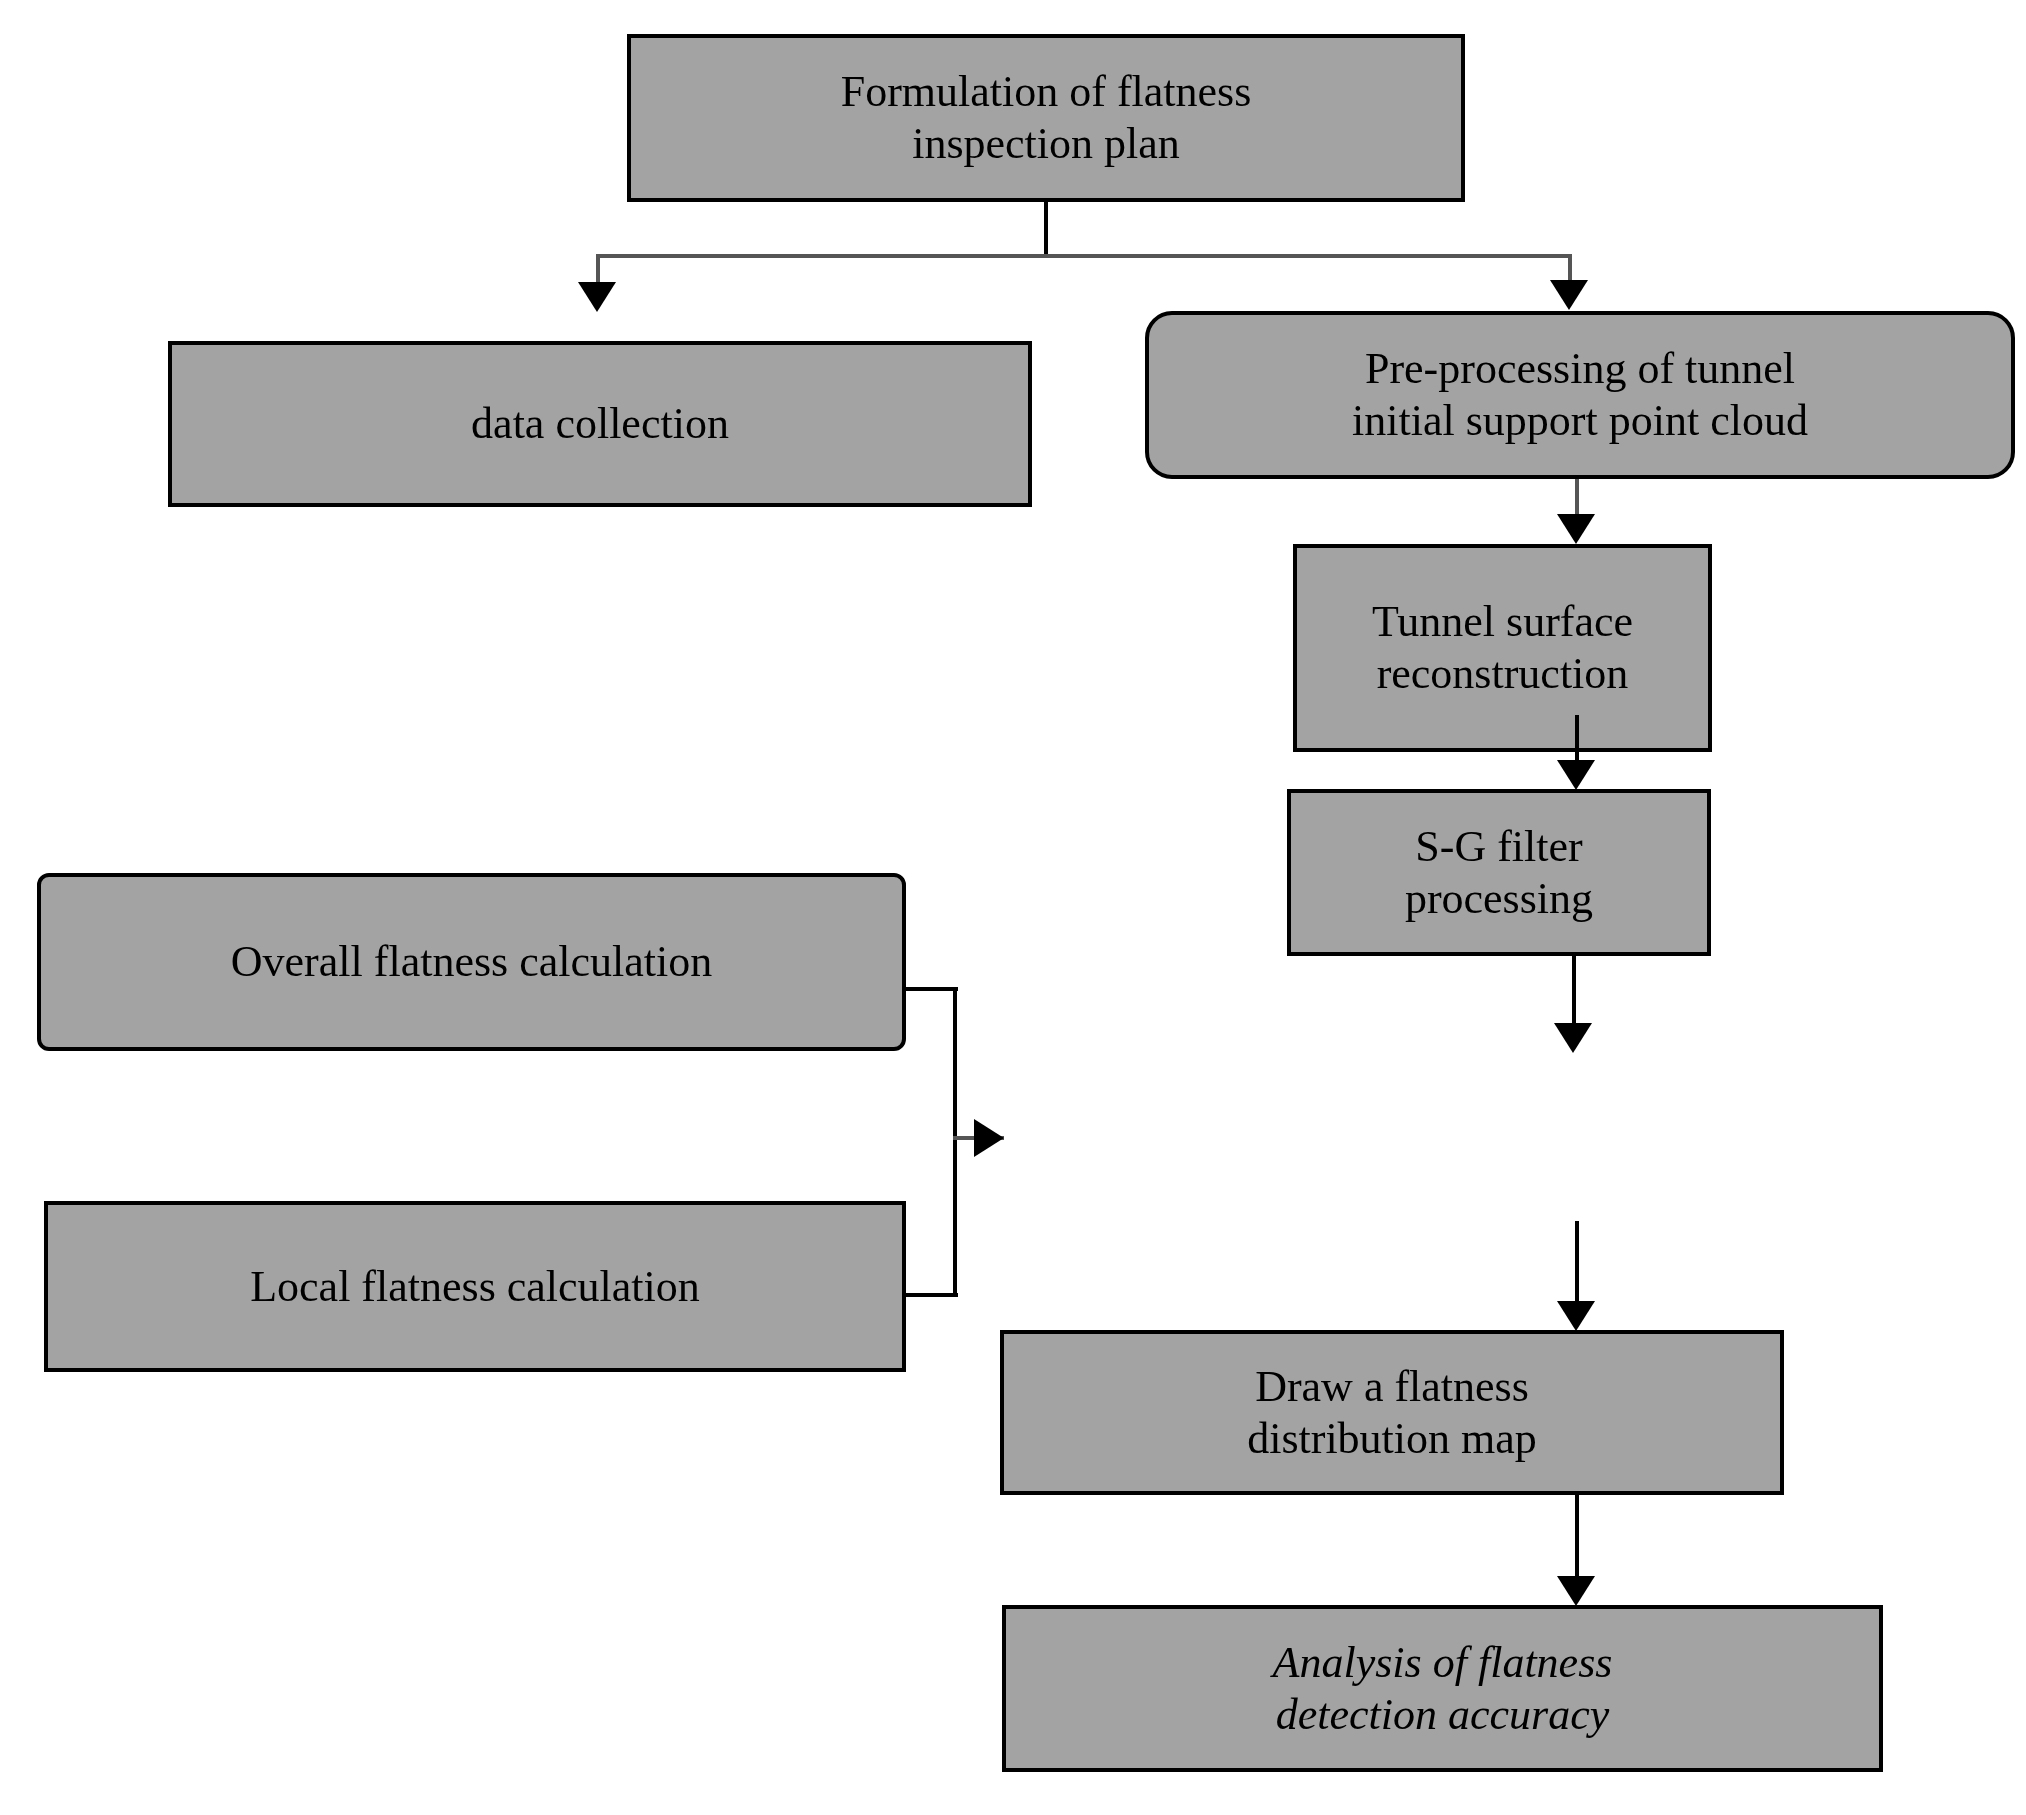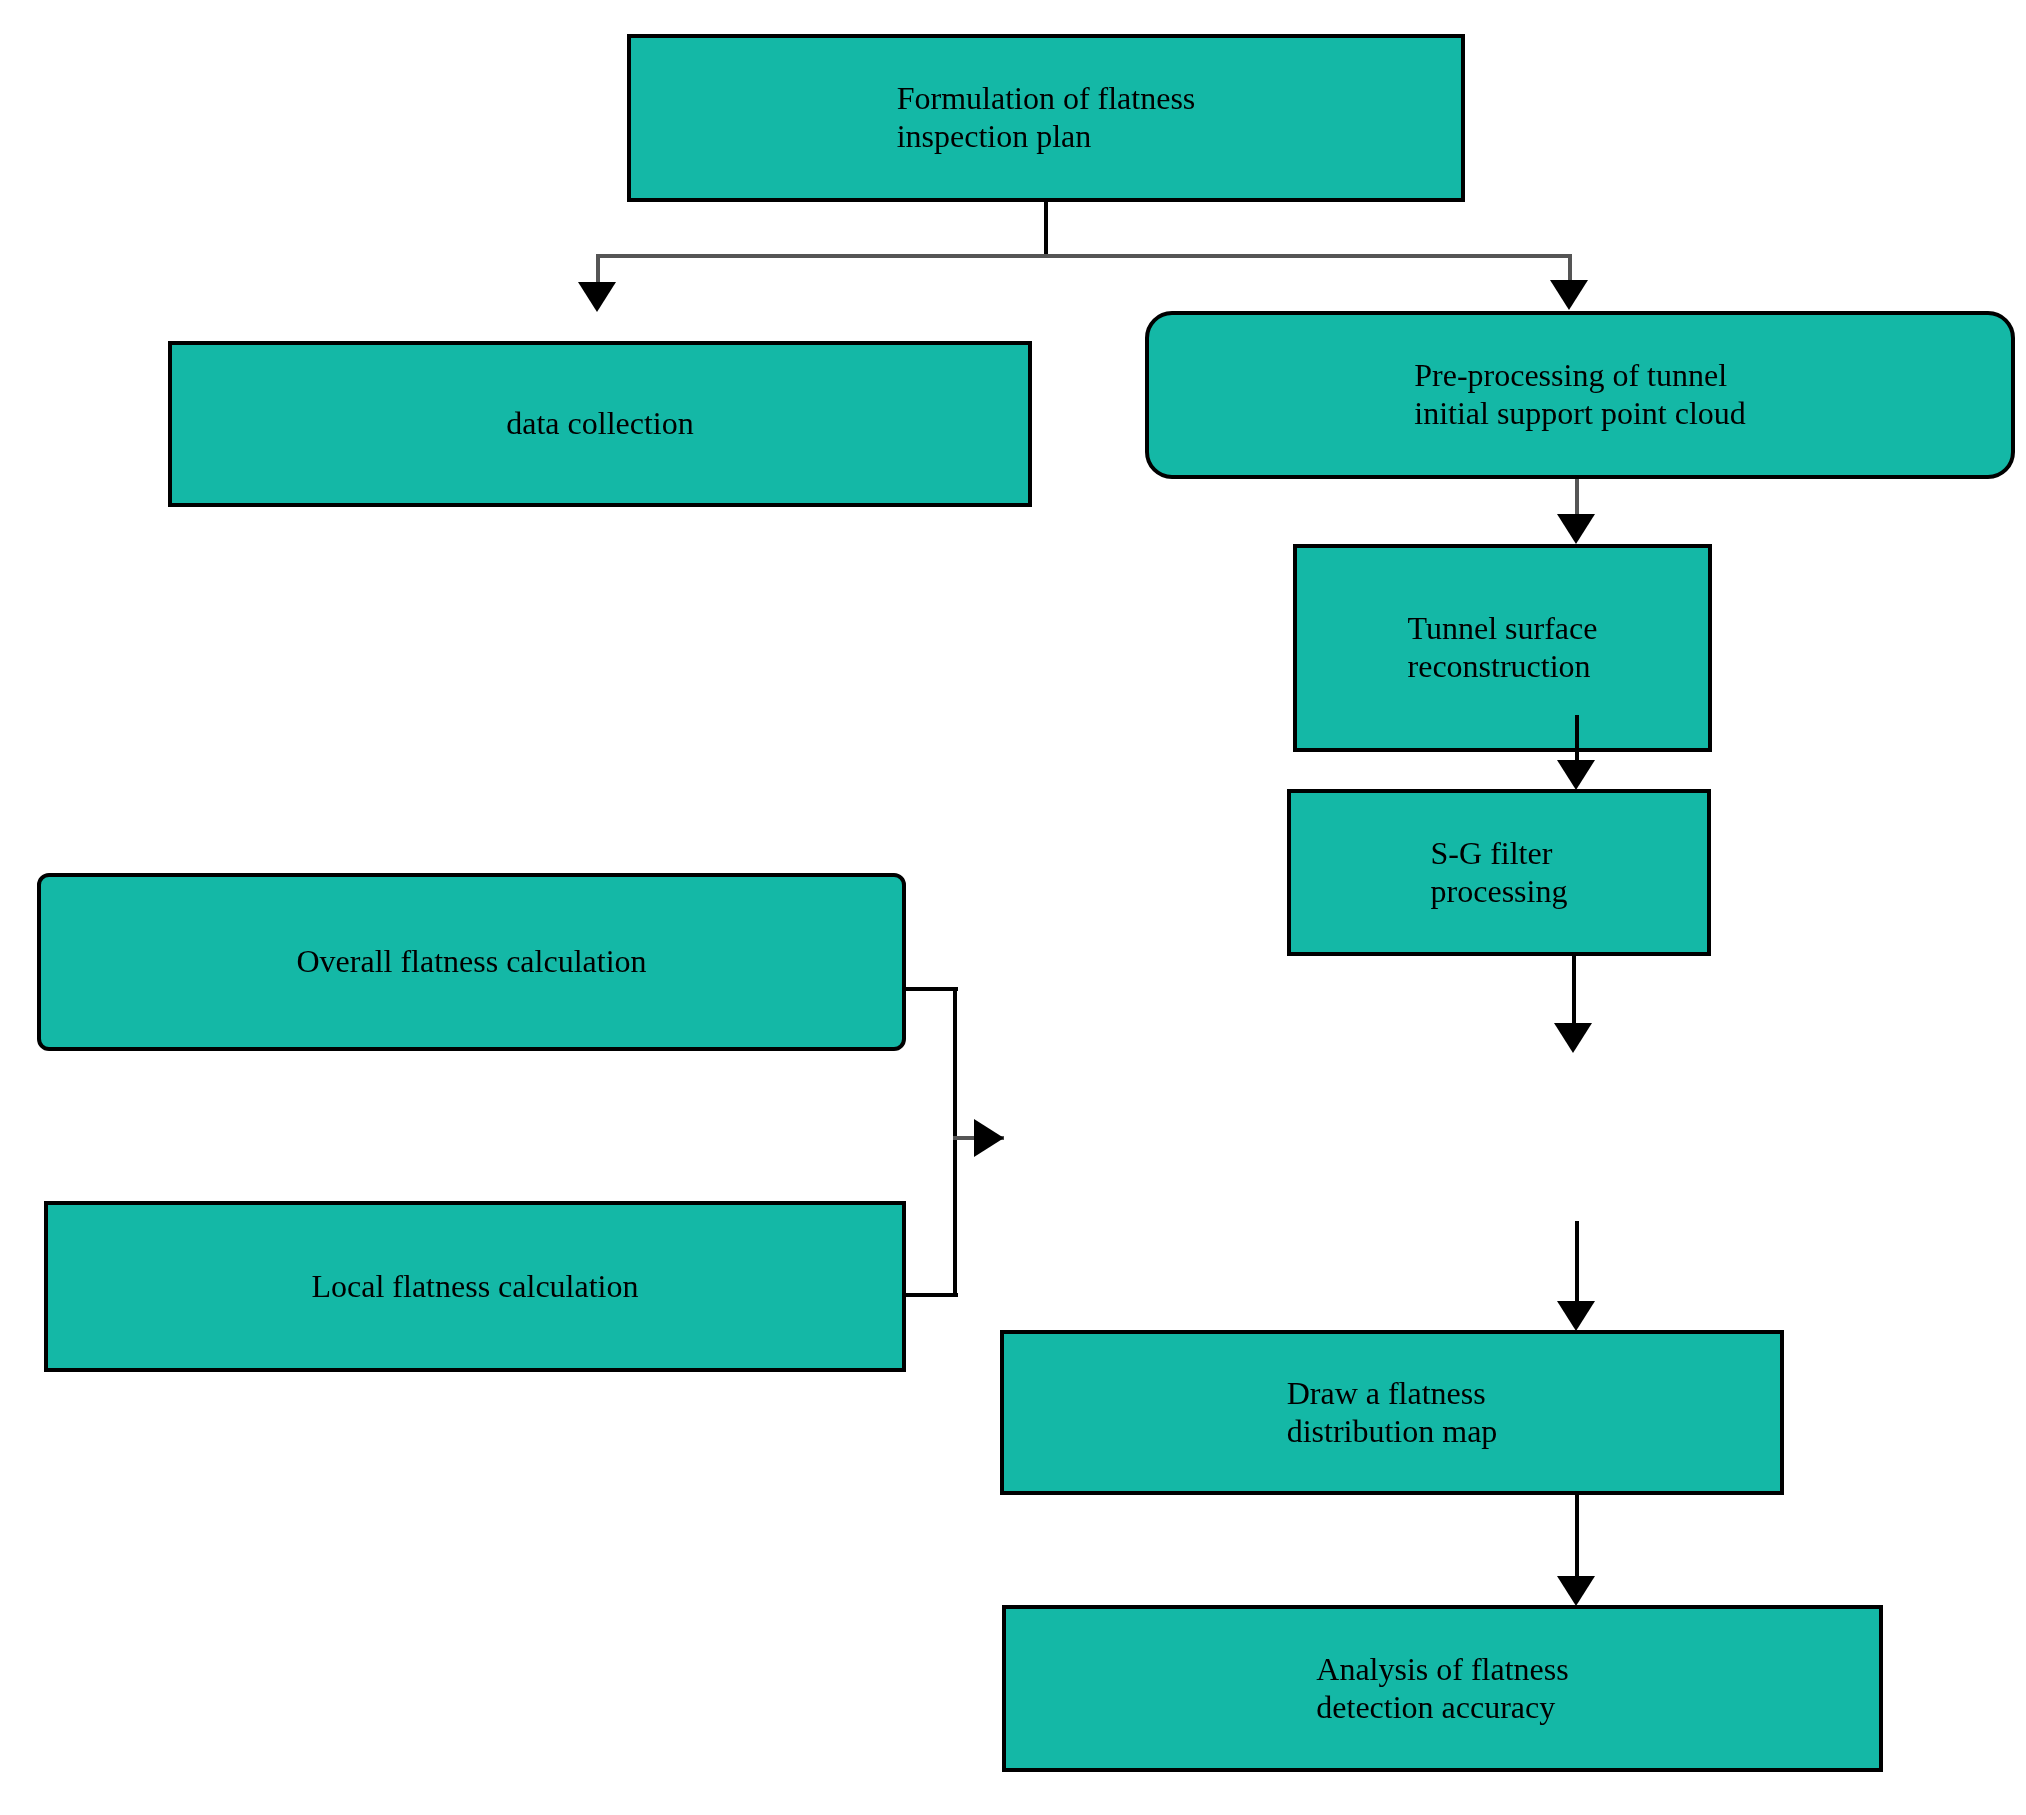--- a/index.html
+++ b/index.html
@@ -12,27 +12,28 @@
     width: 2027px;
     height: 1816px;
     background: #ffffff;
     overflow: hidden;
     font-family: "Liberation Serif", "DejaVu Serif", serif;
   }
   .node {
     position: absolute;
     box-sizing: border-box;
     border: 4.4px solid #000000;
-    background: #14b8a6;
+    background: #a3a3a3;
     display: flex;
     align-items: center;
     justify-content: center;
+    text-align: center;
     color: #000000;
     line-height: 1.18;
-    font-size: 32px;
+    font-size: 44px;
     padding: 3.5px 8.9px;
   }
   .node .label {
     display: block;
     white-space: pre-line;
   }
   .conn {
     position: absolute;
     background: #000000;
   }
@@ -125,19 +126,19 @@
   <div class="arrow-down" style="left:1557px; top:1301px;"></div>
 
   <div class="node" style="left:1000px; top:1330px; width:784px; height:165px;">
     <span class="label">Draw a flatness
 distribution map</span>
   </div>
 
   <div class="conn vline" style="left:1575px; top:1495px; width:4.4px; height:85px;"></div>
   <div class="arrow-down" style="left:1557px; top:1576px;"></div>
 
-  <div class="node" style="left:1002px; top:1605px; width:881px; height:167px;">
+  <div class="node" style="left:1002px; top:1605px; width:881px; height:167px;font-style:italic;">
     <span class="label">Analysis of flatness
 detection accuracy</span>
   </div>
 
 </div>
 
 
 </body></html>

